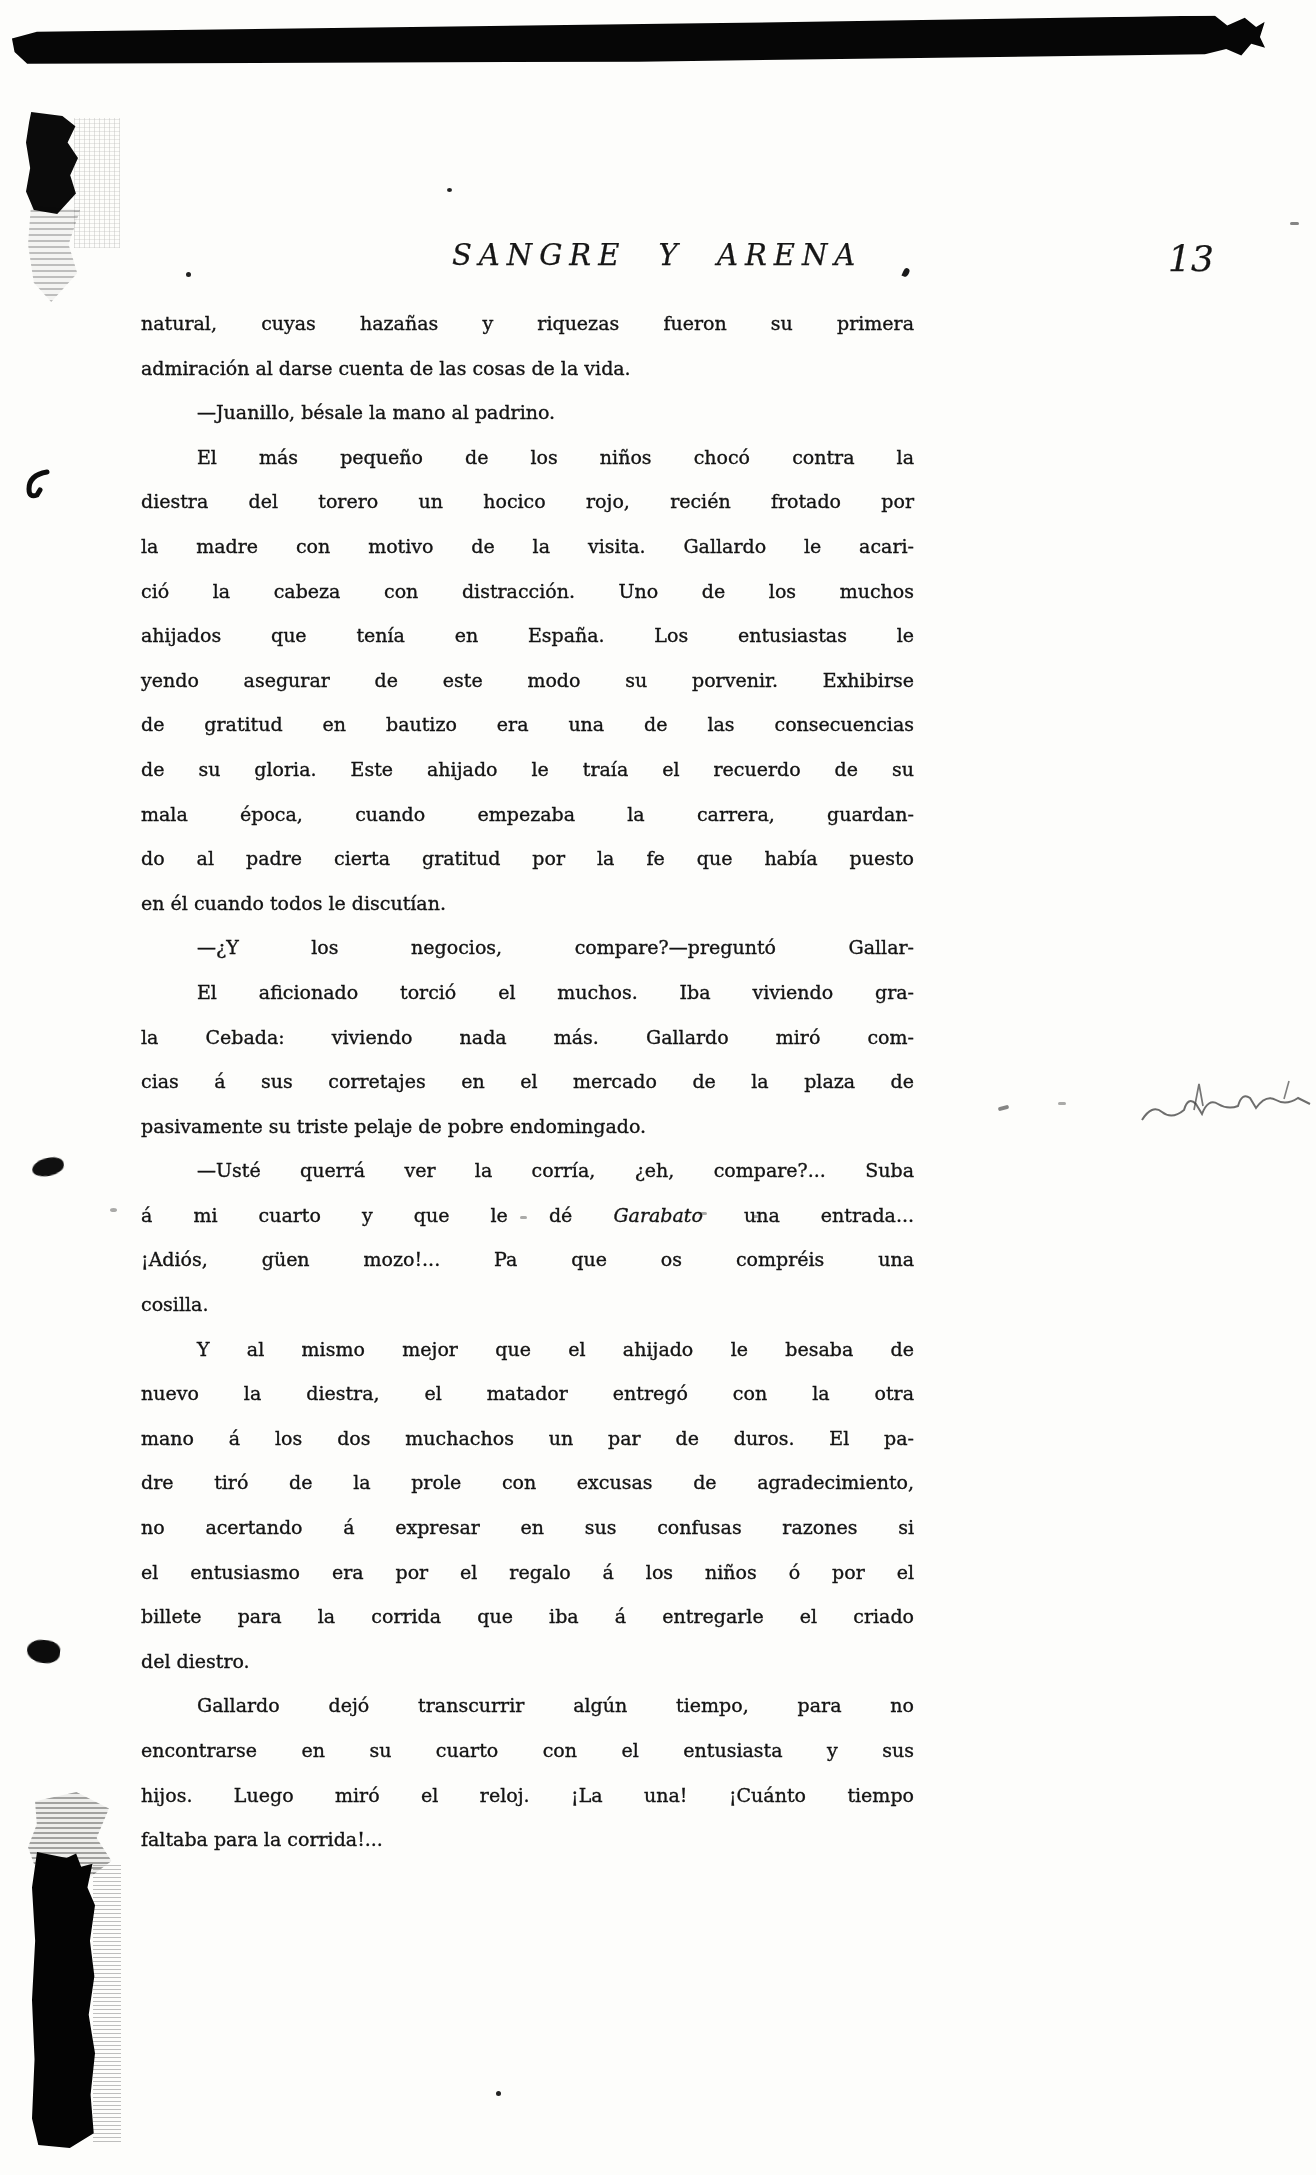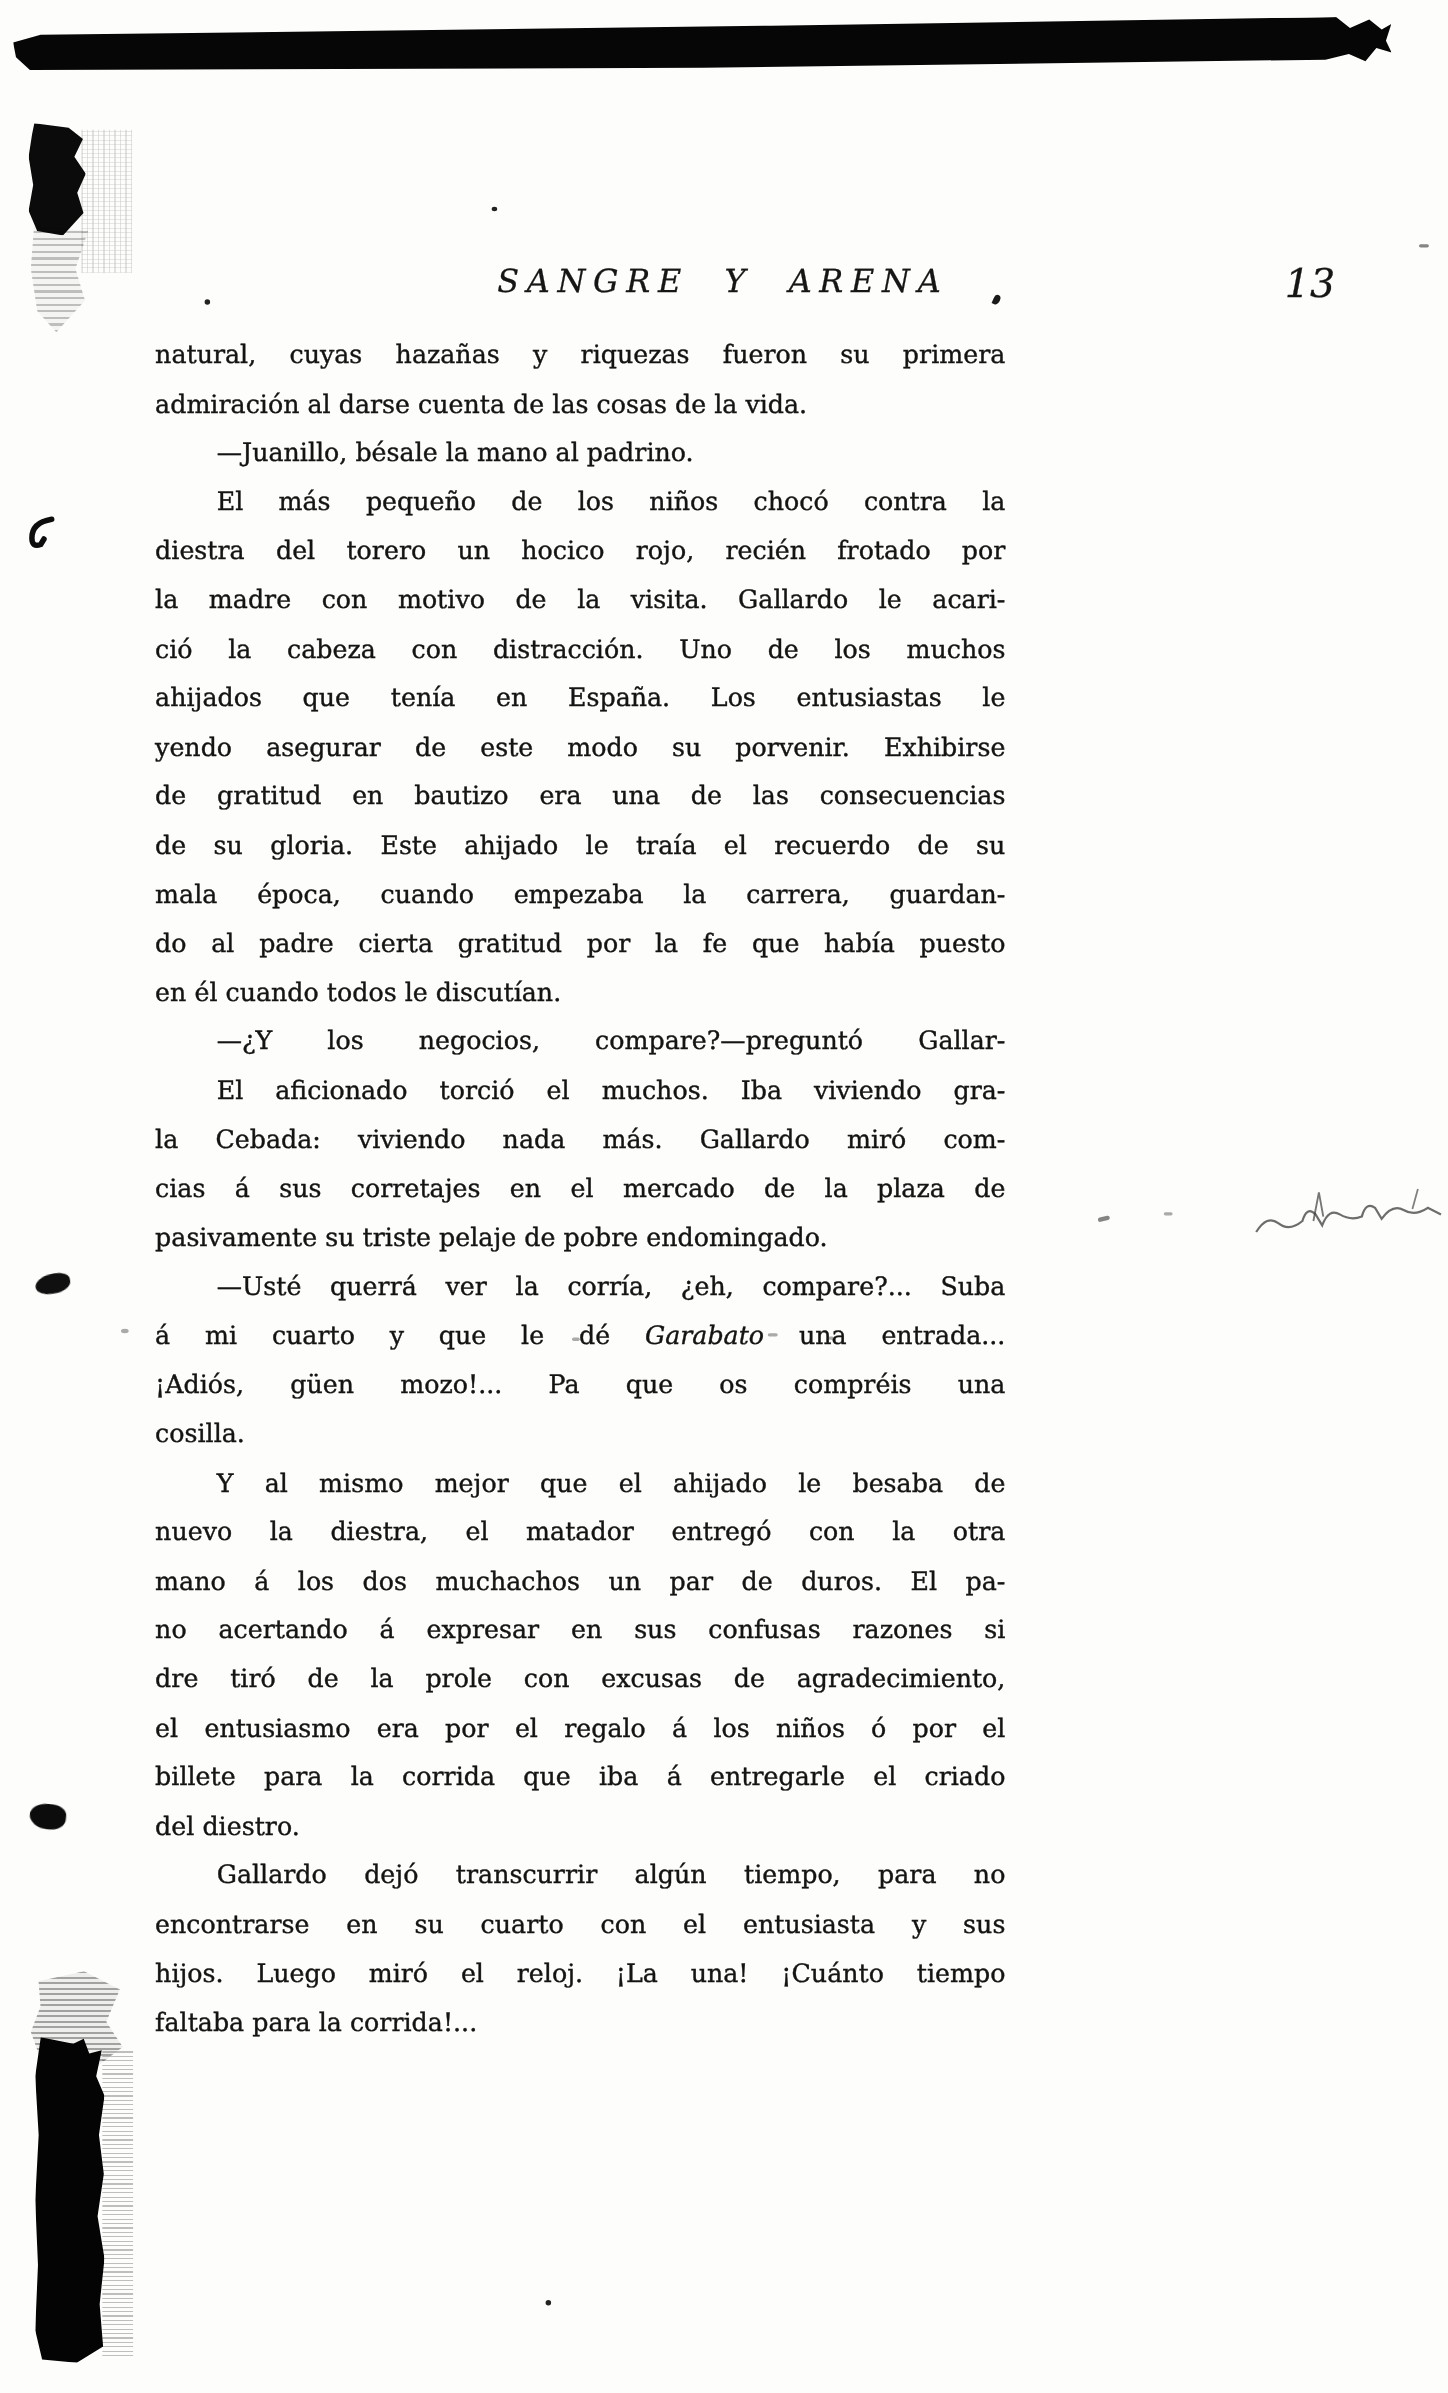--- a/index.html
+++ b/index.html
@@ -39,21 +39,21 @@
     position: absolute; left: 1168px; top: 0;
     font-style: italic; font-size: 36px;
     color: #161616;
     -webkit-text-stroke: 0.25px #161616;
   }
 
   
   .text-block {
     position: absolute; left: 141px; top: 301px;
     width: 773px;
-    font-size: 23px;
+    font-size: 19px;
     line-height: 44.6px;
     -webkit-text-stroke: 0.35px #131313;
   }
   .line { text-align: justify; text-align-last: justify; white-space: normal; }
   .line.last { text-align-last: left; }
   .line.indent { text-indent: 56px; }
   .line i { font-style: italic; }
 
   
   .artifact { position: absolute; }
@@ -154,22 +154,22 @@
     <div class="para">
       <div class="line indent">—Usté querrá ver la corría, ¿eh, compare?... Suba</div>
       <div class="line">á mi cuarto y que le dé <i>Garabato</i> una entrada...</div>
       <div class="line">¡Adiós, güen mozo!... Pa que os compréis una</div>
       <div class="line last">cosilla.</div>
     </div>
     <div class="para">
       <div class="line indent">Y al mismo mejor que el ahijado le besaba de</div>
       <div class="line">nuevo la diestra, el matador entregó con la otra</div>
       <div class="line">mano á los dos muchachos un par de duros. El pa-</div>
+      <div class="line">dre tiró de la prole con excusas de agradecimiento,</div>
       <div class="line">no acertando á expresar en sus confusas razones si</div>
-      <div class="line">dre tiró de la prole con excusas de agradecimiento,</div>
       <div class="line">el entusiasmo era por el regalo á los niños ó por el</div>
       <div class="line">billete para la corrida que iba á entregarle el criado</div>
       <div class="line last">del diestro.</div>
     </div>
     <div class="para">
       <div class="line indent">Gallardo dejó transcurrir algún tiempo, para no</div>
       <div class="line">encontrarse en su cuarto con el entusiasta y sus</div>
       <div class="line">hijos. Luego miró el reloj. ¡La una! ¡Cuánto tiempo</div>
       <div class="line last">faltaba para la corrida!...</div>
     </div>

